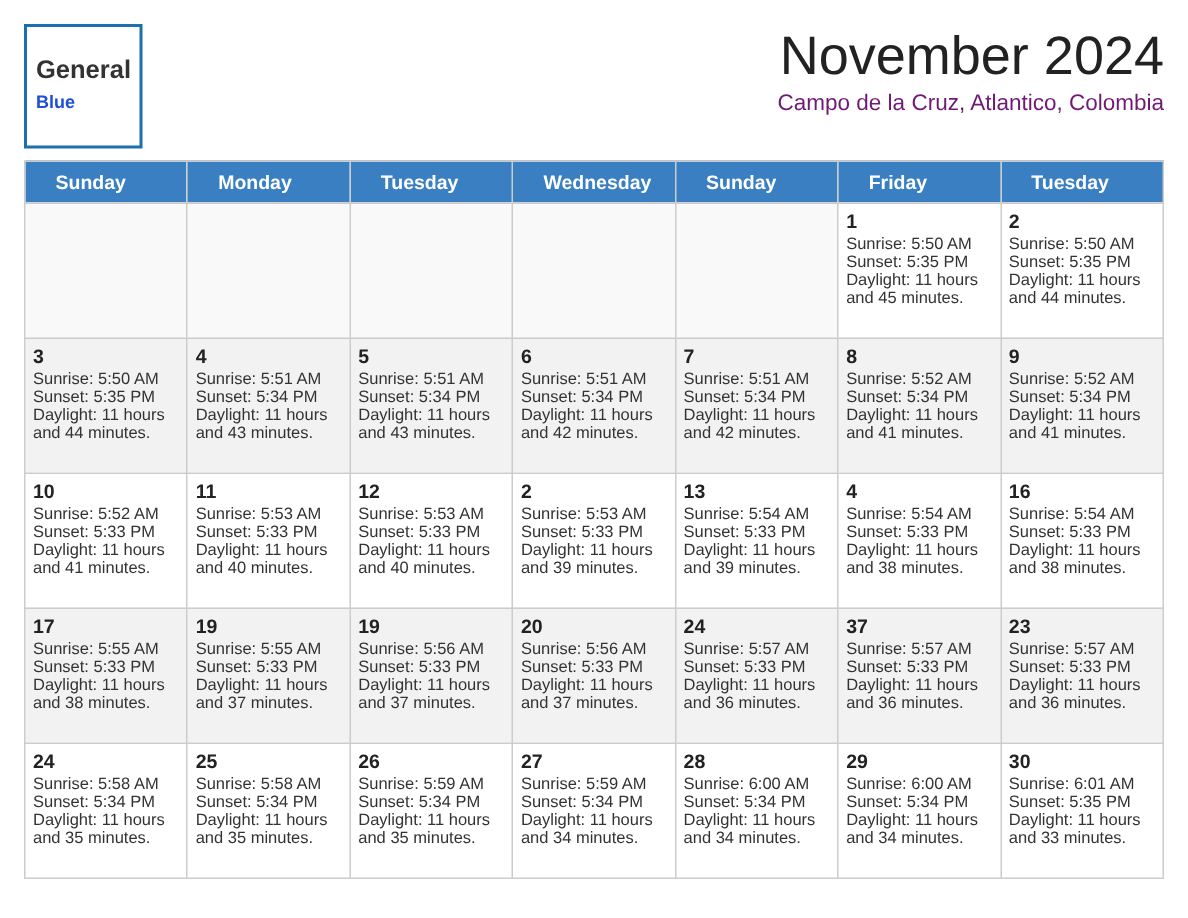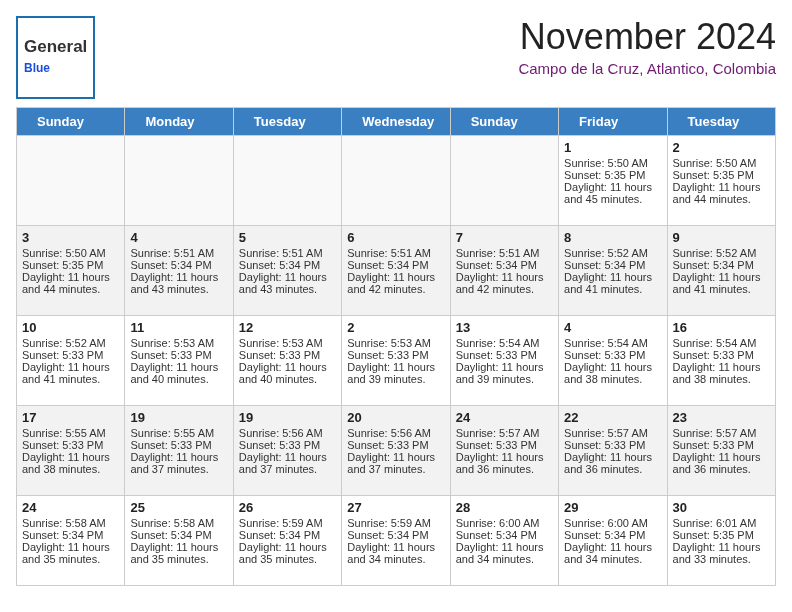--- a/index.html
+++ b/index.html
@@ -243,21 +243,21 @@
           <div>Sunset: 5:33 PM</div>
           <div>Daylight: 11 hours and 37 minutes.</div>
         </td>
         <td>
           <span class="day-num">24</span>
           <div>Sunrise: 5:57 AM</div>
           <div>Sunset: 5:33 PM</div>
           <div>Daylight: 11 hours and 36 minutes.</div>
         </td>
         <td>
-          <span class="day-num">22</span>
+          <span class="day-num">37</span>
           <div>Sunrise: 5:57 AM</div>
           <div>Sunset: 5:33 PM</div>
           <div>Daylight: 11 hours and 36 minutes.</div>
         </td>
         <td>
           <span class="day-num">23</span>
           <div>Sunrise: 5:57 AM</div>
           <div>Sunset: 5:33 PM</div>
           <div>Daylight: 11 hours and 36 minutes.</div>
         </td>

